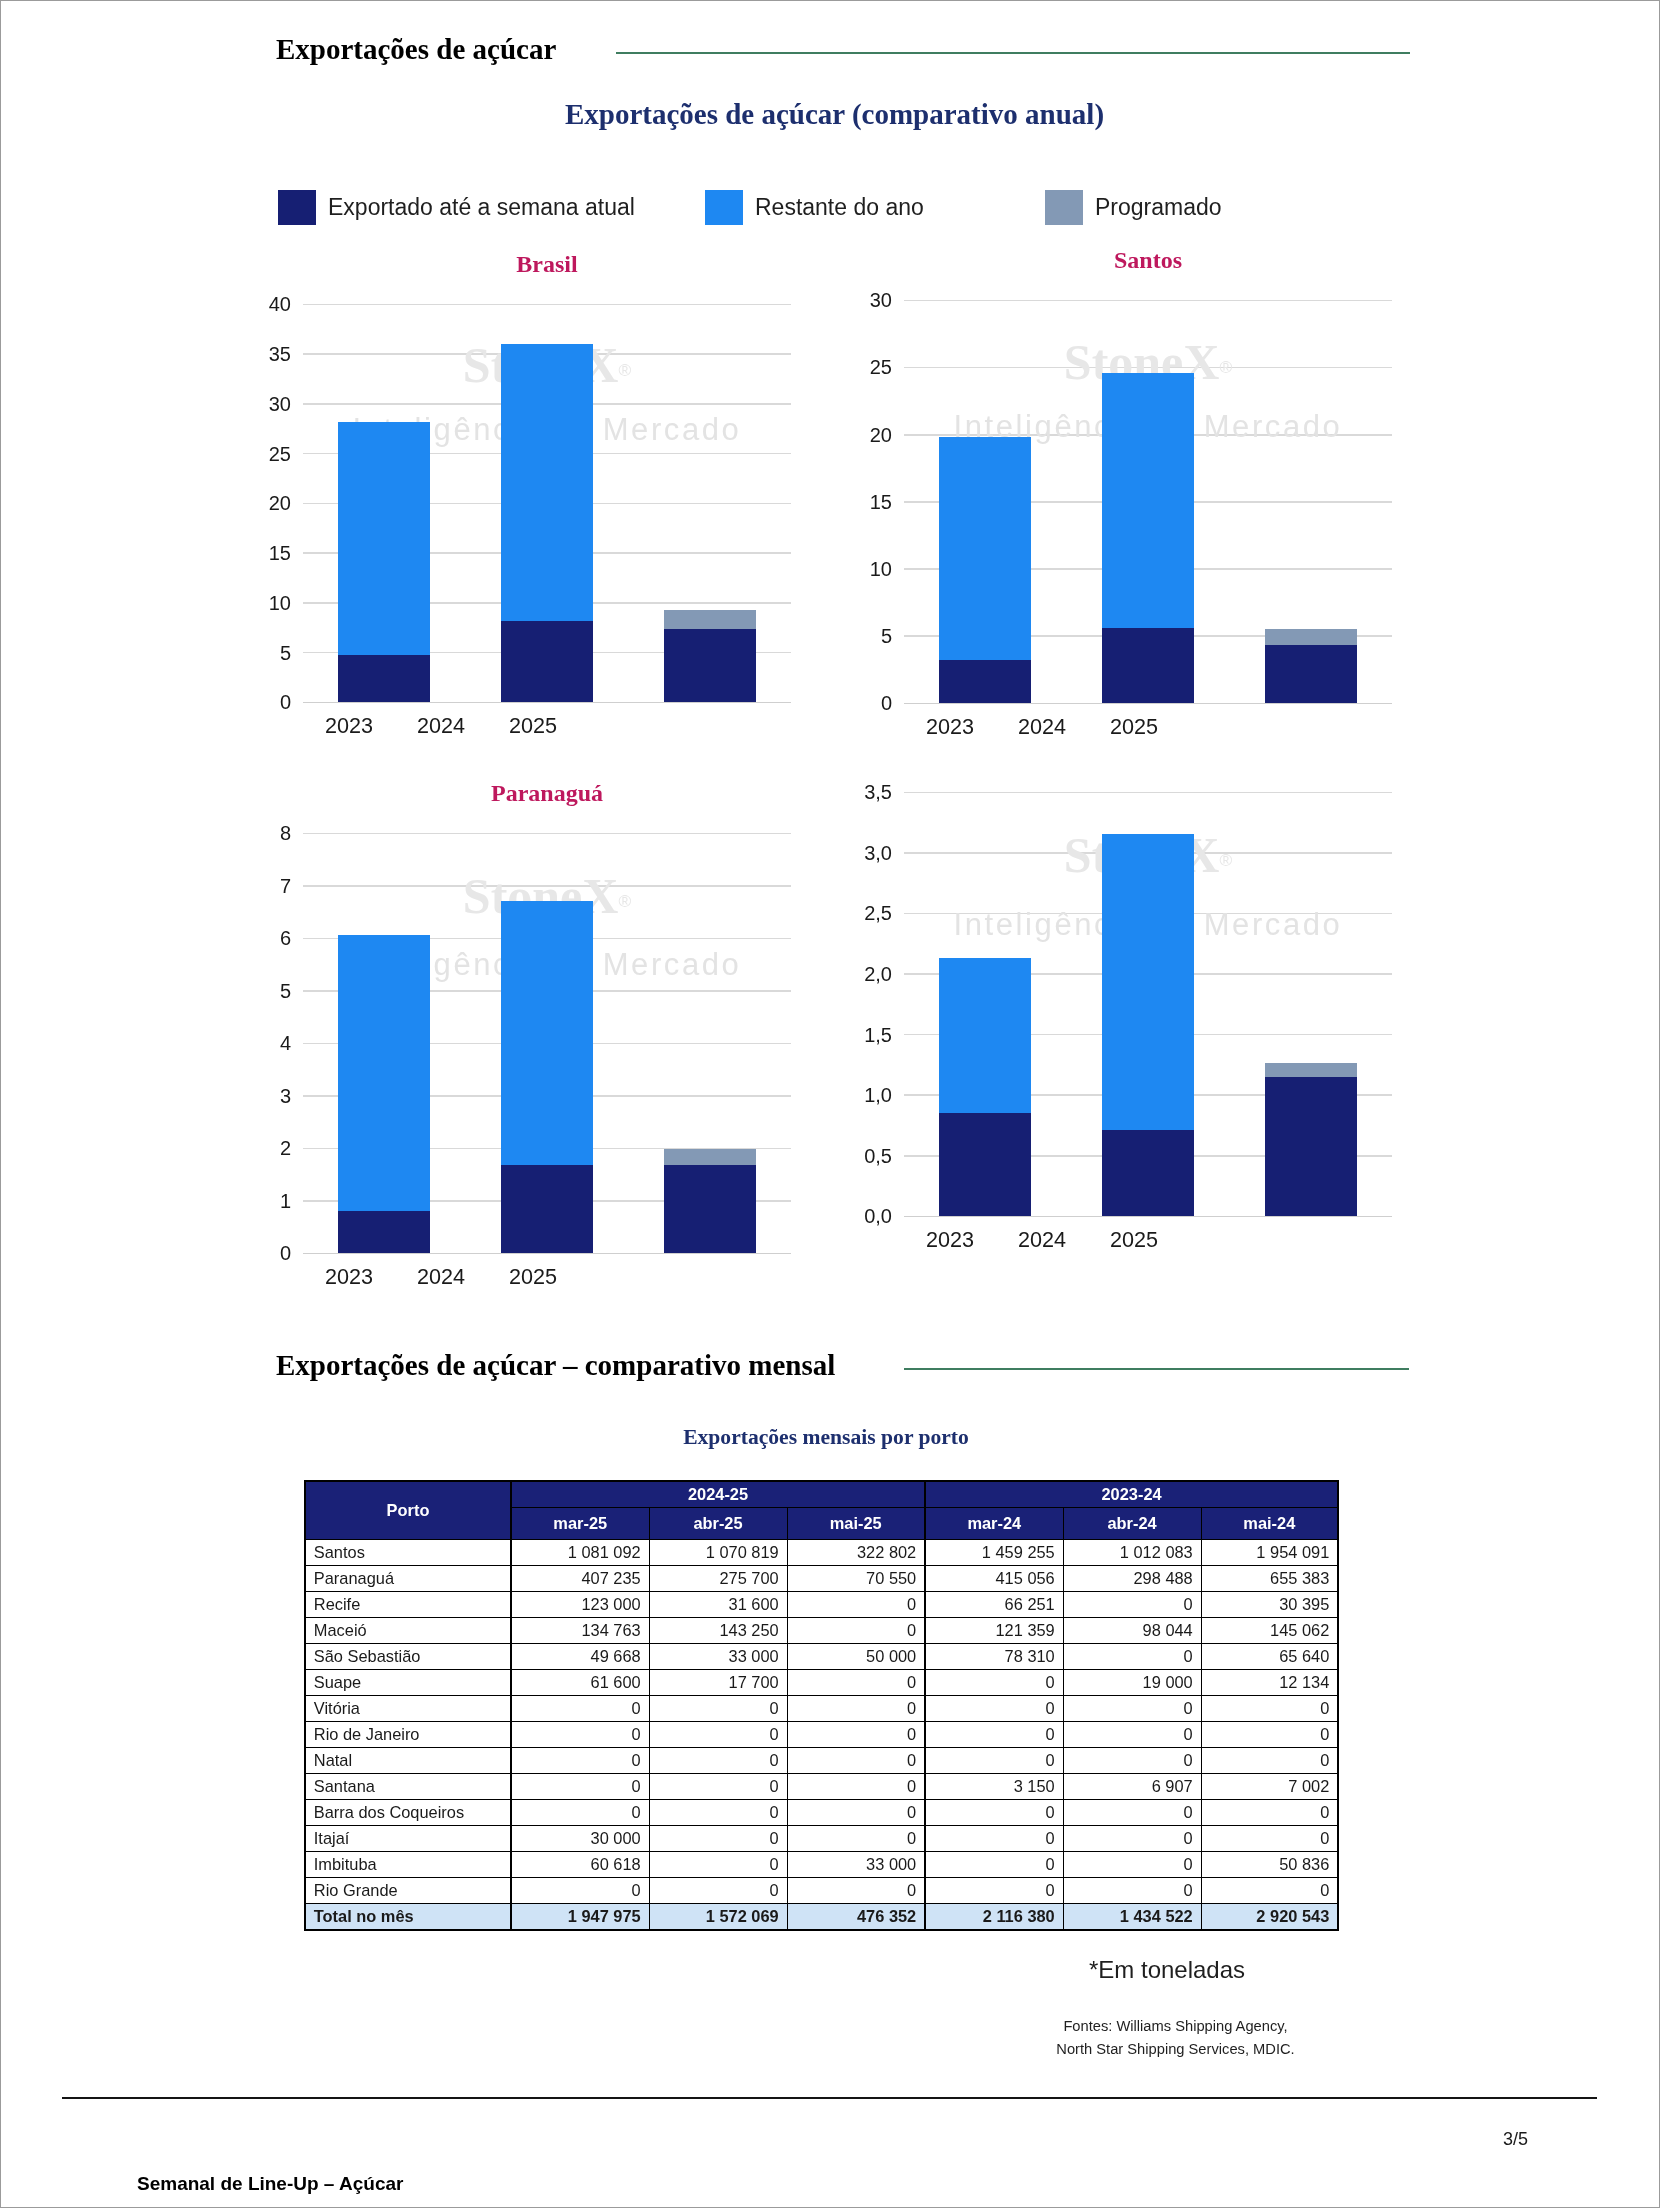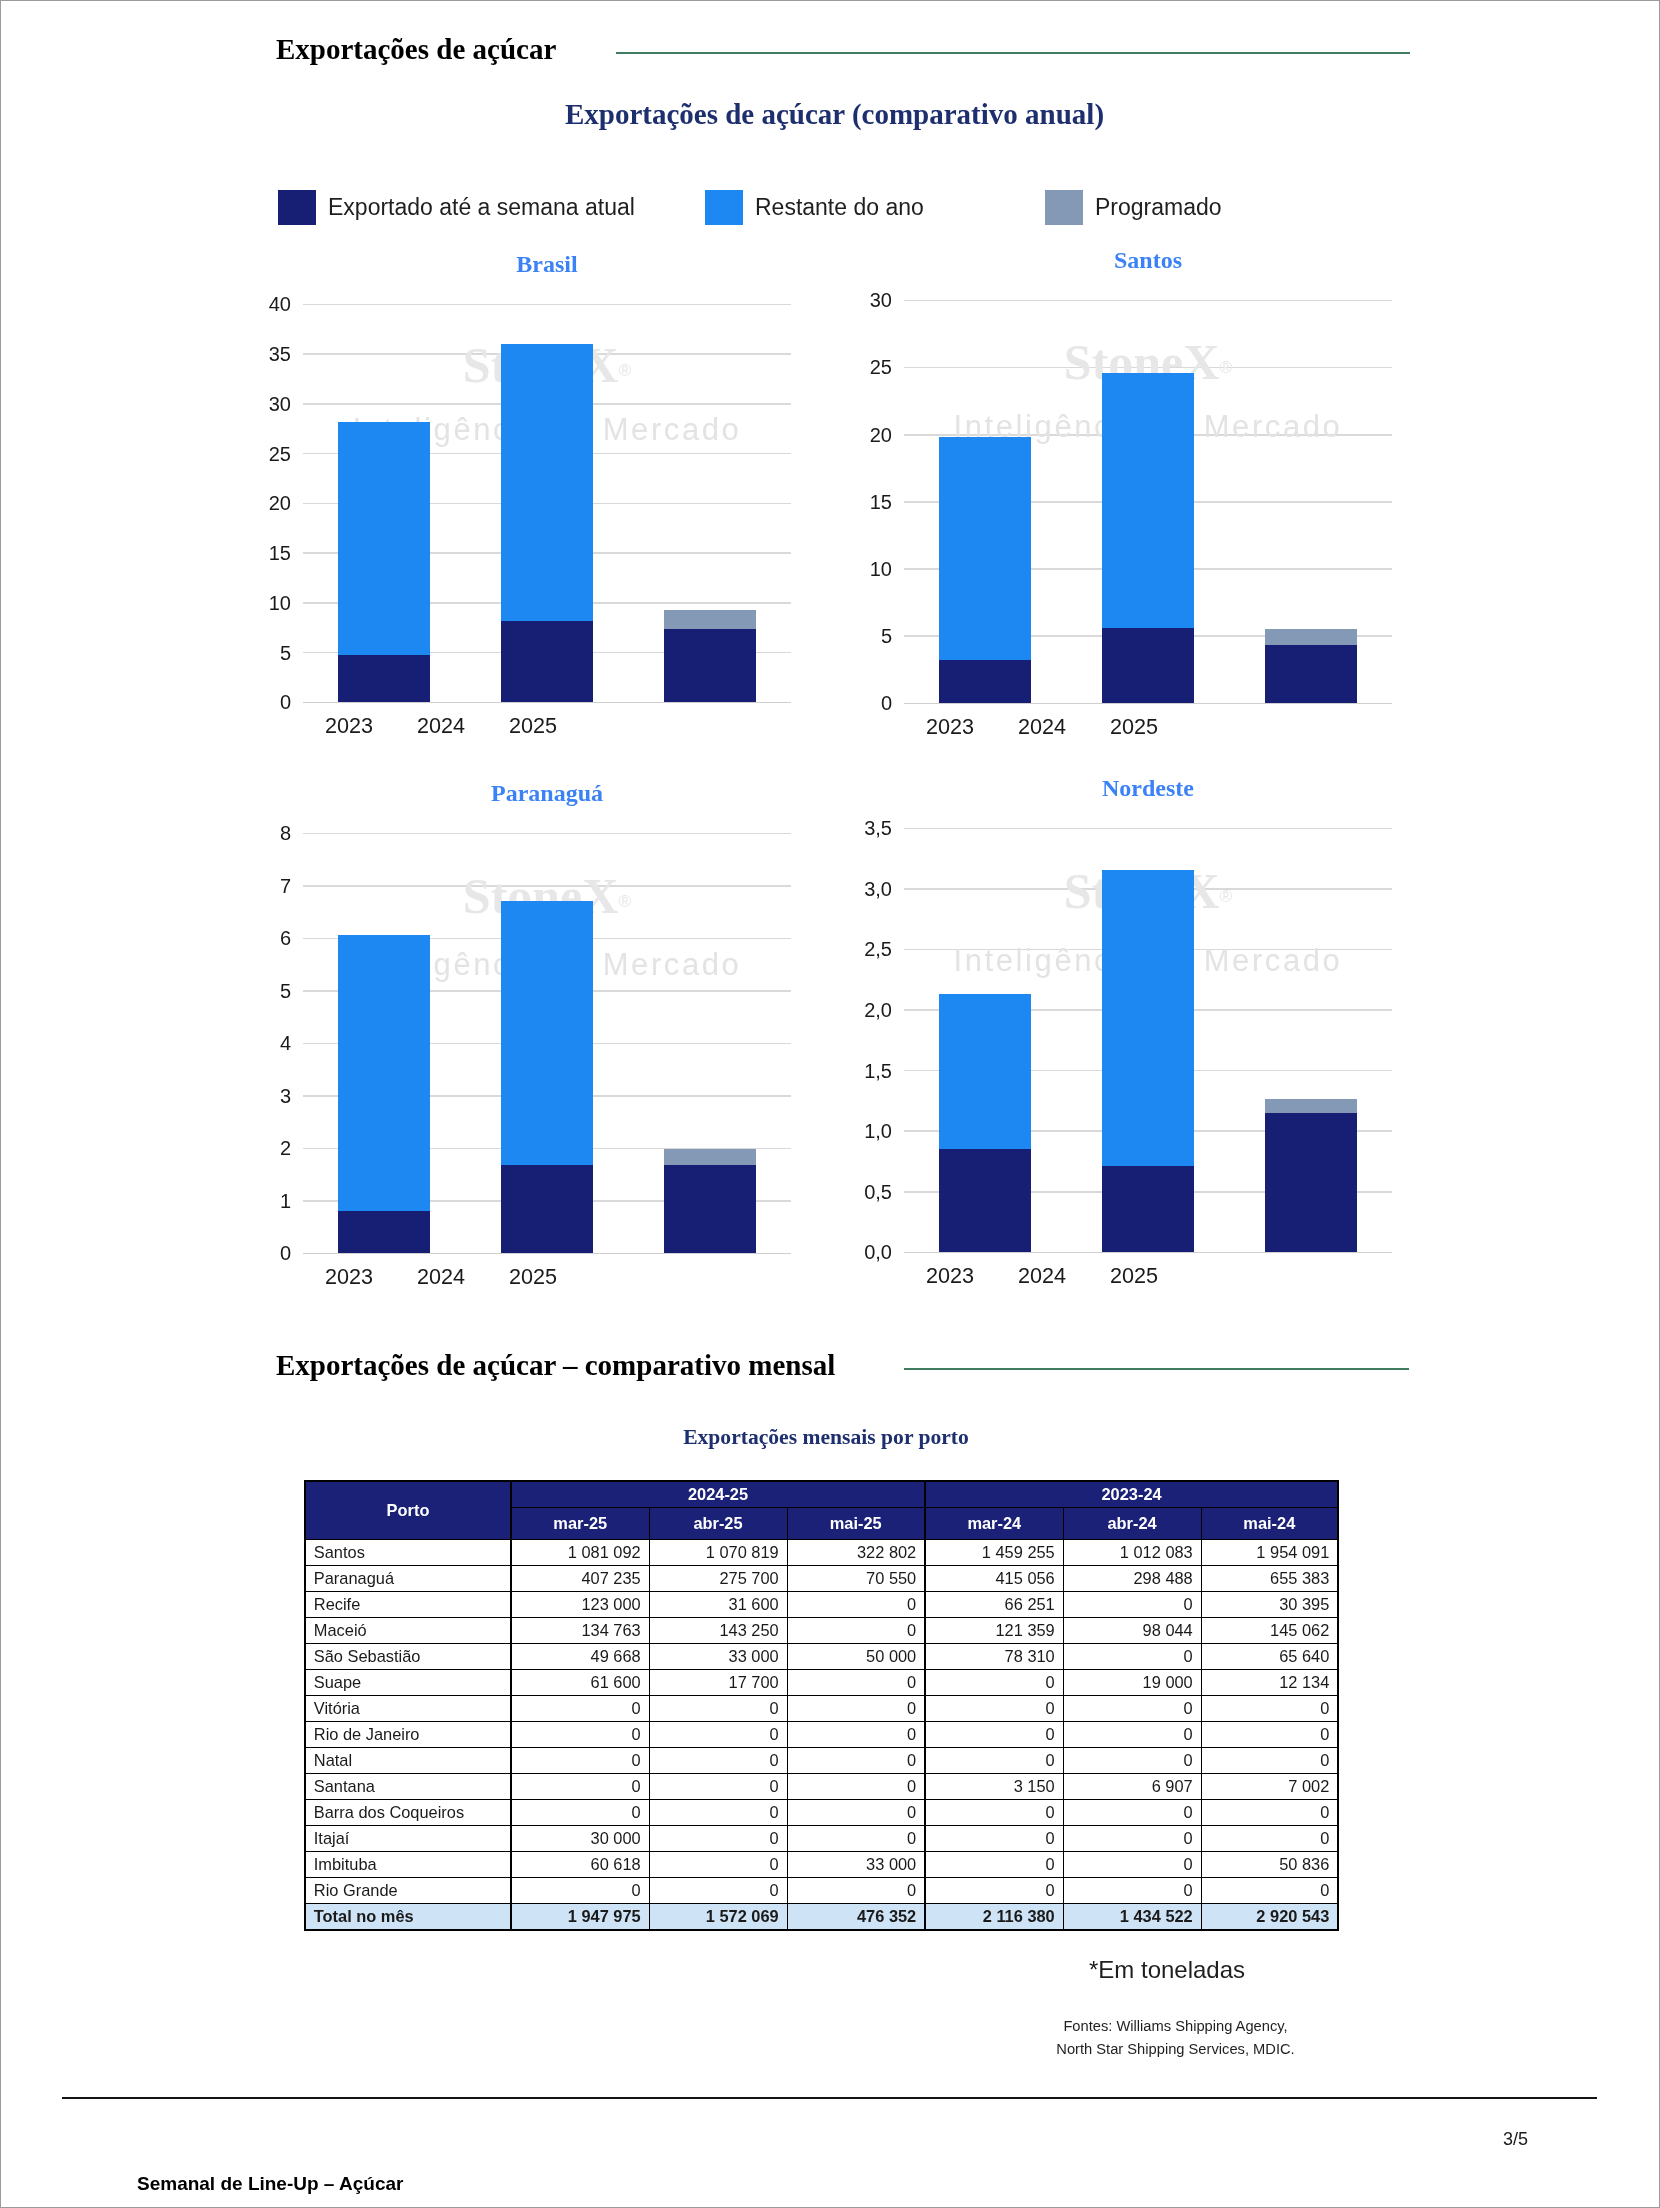--- a/index.html
+++ b/index.html
@@ -11,21 +11,21 @@
   .h-rule { position:absolute; height:1.7px; background:#3f7d60; }
   .h-sub  { position:absolute; font-family:"Liberation Serif", serif; font-weight:bold; font-size:29px; color:#1d2f6e; text-align:center; }
 
   
   .legend-item { position:absolute; display:flex; align-items:center; gap:12px; }
   .legend-swatch { width:38px; height:35px; }
   .legend-label { font-size:23px; color:#1f1f1f; white-space:nowrap; }
 
   
   .chart { position:absolute; }
-  .chart-title { font-family:"Liberation Serif", serif; font-weight:bold; font-size:24px; color:#3b82f6; text-align:center; height:36px; }
+  .chart-title { font-family:"Liberation Serif", serif; font-weight:bold; font-size:24px; color:#be185d; text-align:center; height:36px; }
   .chart-body { display:flex; }
   .y-axis { position:relative; width:52px; }
   .y-tick { position:absolute; right:12px; transform:translateY(50%); font-size:20px; color:#1a1a1a; white-space:nowrap;text-align:right; }
   .plot { position:relative; flex:1; }
   .gridline { position:absolute; left:0; right:0; height:1.7px; background:#d9d9d9; z-index:0; }
   .gridline.base { background:#cfcfcf; }
   .watermark { position:absolute; left:0; right:0; text-align:center; color:#e7e7e7; z-index:0; pointer-events:none; white-space:nowrap; }
   .wm-brand { font-family:"Liberation Serif", serif; font-weight:bold; font-size:50px; }
   .wm-reg { font-size:17.3px; vertical-align:super; }
   .wm-tagline { font-size:31px; letter-spacing:2.6px; color:#e3e3e3; font-family:"Liberation Sans", sans-serif; }
@@ -213,21 +213,20 @@
           </div>
         </div>
       </div>
       <div class="labels-row" style="margin-left: 52px;">
         <div class="x-label">2023</div>
         <div class="x-label">2024</div>
         <div class="x-label">2025</div>
       </div>
     </div>
     <div class="chart" style="left: 852px; top: 775px; width: 540px;">
-      <div class="chart-title" style="margin-left: 52px;">Nordeste</div>
       <div class="chart-body" style="height: 424px; margin-top: 17.3px;">
         <div class="y-axis">
           <div class="y-tick" style="bottom: 0%;">0,0</div>
           <div class="y-tick" style="bottom: 14.2857%;">0,5</div>
           <div class="y-tick" style="bottom: 28.5714%;">1,0</div>
           <div class="y-tick" style="bottom: 42.8571%;">1,5</div>
           <div class="y-tick" style="bottom: 57.1429%;">2,0</div>
           <div class="y-tick" style="bottom: 71.4286%;">2,5</div>
           <div class="y-tick" style="bottom: 85.7143%;">3,0</div>
           <div class="y-tick" style="bottom: 100%;">3,5</div>

